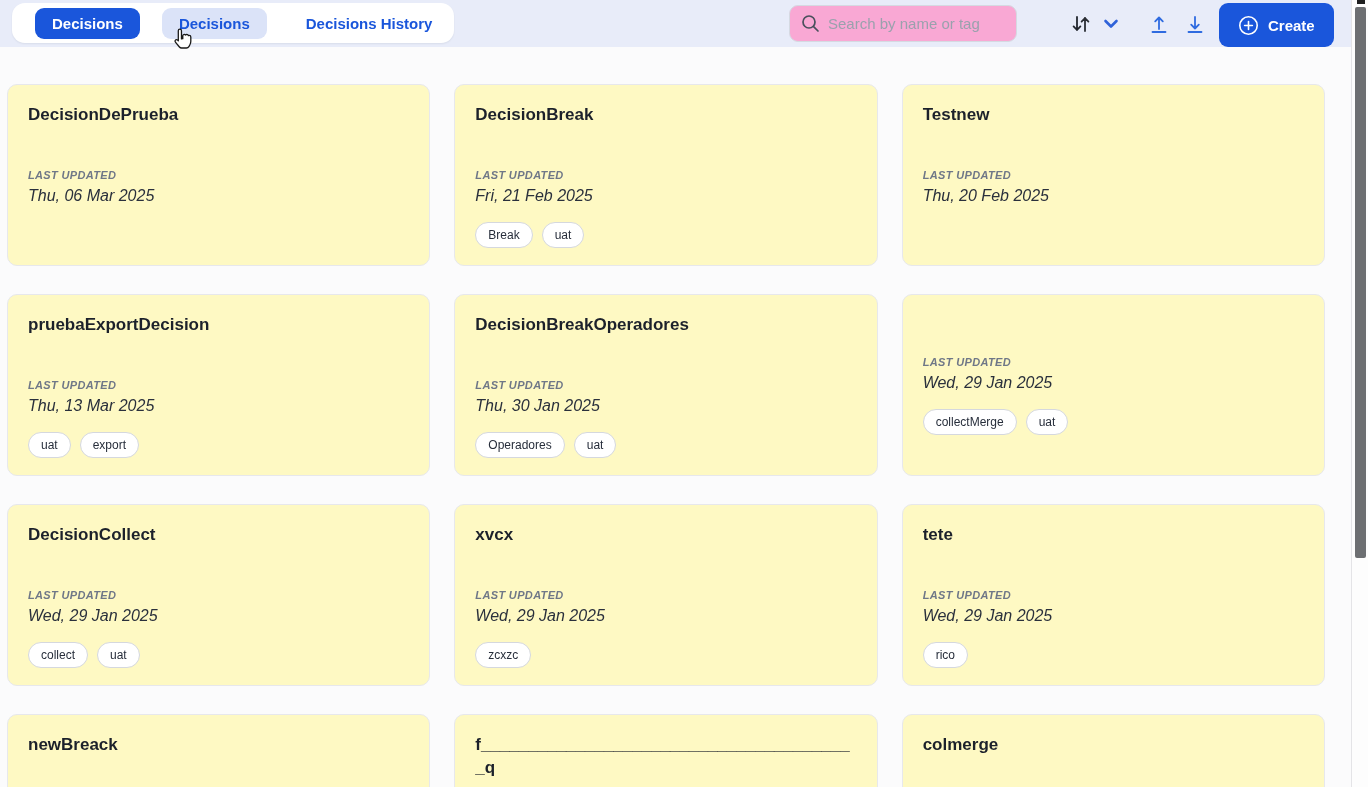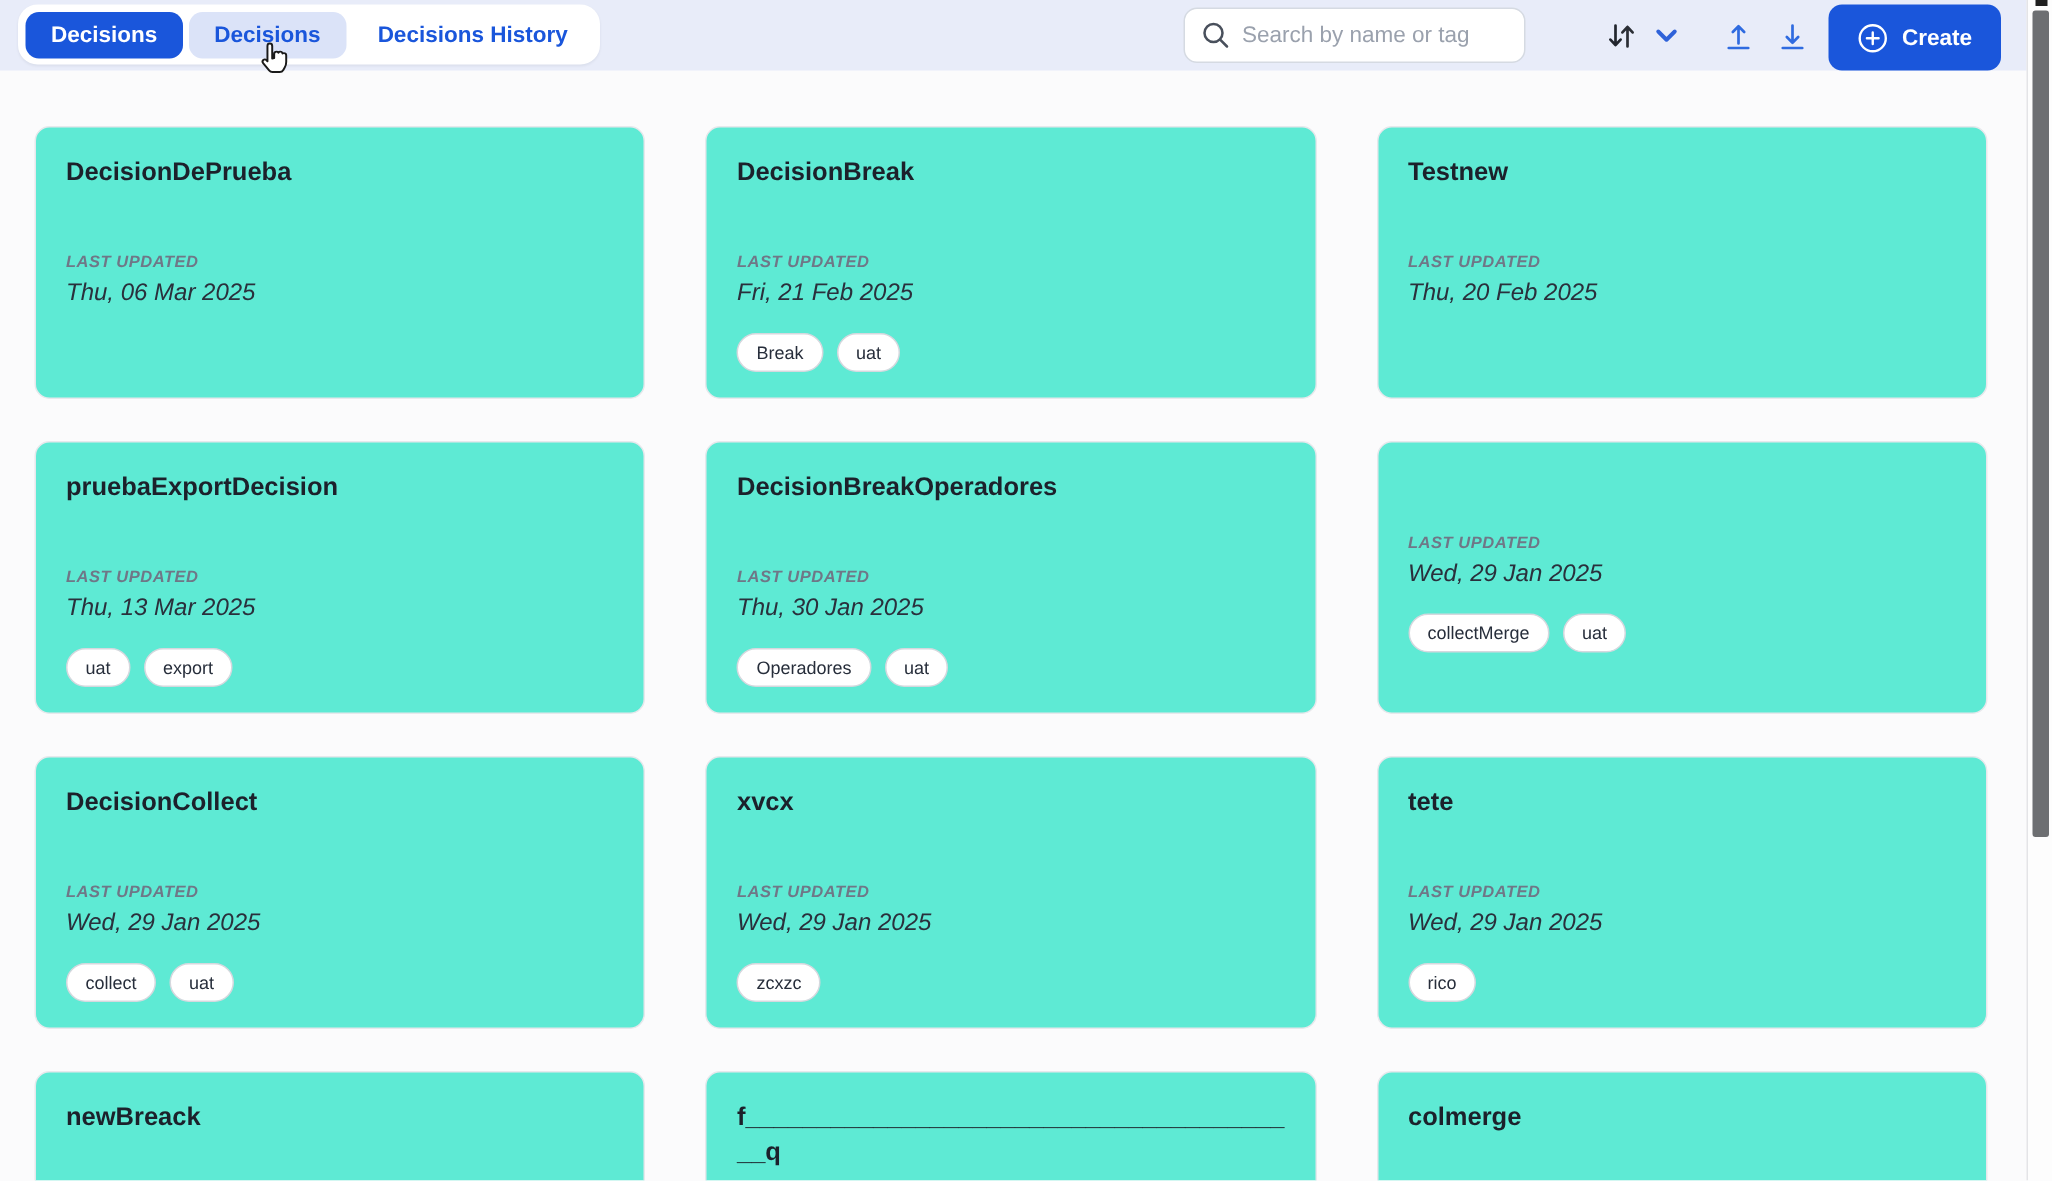--- a/index.html
+++ b/index.html
@@ -18,29 +18,29 @@
   .tabbar {
     position:absolute; left:12px; top:3px; height:40px;
     background:#fff; border-radius:13px;
     display:flex; align-items:center; gap:4px; padding:0 5px;
     box-shadow:0 1px 2px rgba(16,24,40,.07);
   }
   .tab {
     height:31px; padding:0 17px; border:none; border-radius:9px;
     background:transparent; color:var(--accent,#1a56db);
     font-family:inherit; font-size:15px; font-weight:600;
-    display:flex; align-items:center; cursor:pointer; white-space:nowrap;
+    display:flex; align-items:center; cursor:pointer; white-space:nowrap;margin-left:18px;
   }
   .tab.active { background:var(--accent,#1a56db); color:#fff; }
   .tab.hovered { background:var(--tab-hover-bg,#dbe3f8); }
 
   .search { position:absolute; left:789px; top:5px; width:228px; height:37px; }
   .search input {
     width:100%; height:100%; border:1px solid #d5dae2; border-radius:9px;
-    background:#ffffff; padding:0 12px 0 38px; font-family:inherit;
+    background:#f9a8d4; padding:0 12px 0 38px; font-family:inherit;
     font-size:15px; color:#30363f; outline:none;
   }
   .search input::placeholder { color:#9aa1ad; }
   .search svg { position:absolute; left:12px; top:9px; pointer-events:none; }
 
   .iconbtn {
     position:absolute; top:9px; width:30px; height:30px;
     border:none; background:transparent; cursor:pointer;
     display:flex; align-items:center; justify-content:center; padding:0;
   }
@@ -54,22 +54,22 @@
 
   
   .grid {
     position:absolute; left:0; top:47px; right:17px; bottom:0;
     padding:37px 26px 0 7px;
     display:grid; grid-template-columns:repeat(3,1fr);
     column-gap:24px; row-gap:28px; grid-auto-rows:182px;
     overflow:hidden;
   }
   .card {
-    background:#5eead4; border:1px solid var(--card-border,#e7e8ec);
-    border-radius:10px; padding:19px 20px; cursor:pointer;margin-left:16px;
+    background:#fef9c3; border:1px solid var(--card-border,#e7e8ec);
+    border-radius:10px; padding:19px 20px; cursor:pointer;
   }
   .card-title {
     font-size:17px; font-weight:700; color:#1c212b;
     line-height:1.35; word-break:break-all;
   }
   .card-meta { margin-top:42px; }
   .meta-label {
     font-size:11px; font-weight:600; color:#6f7787; letter-spacing:.35px;
     line-height:13px;
     font-style:italic;

